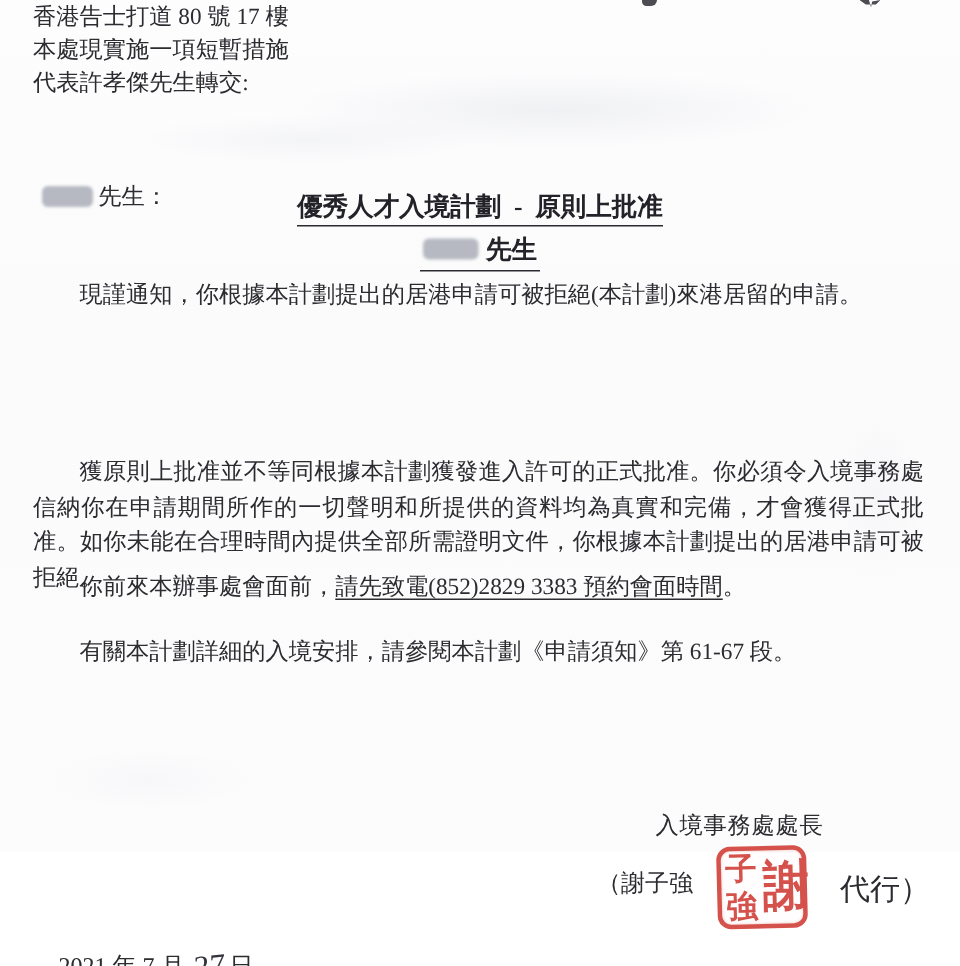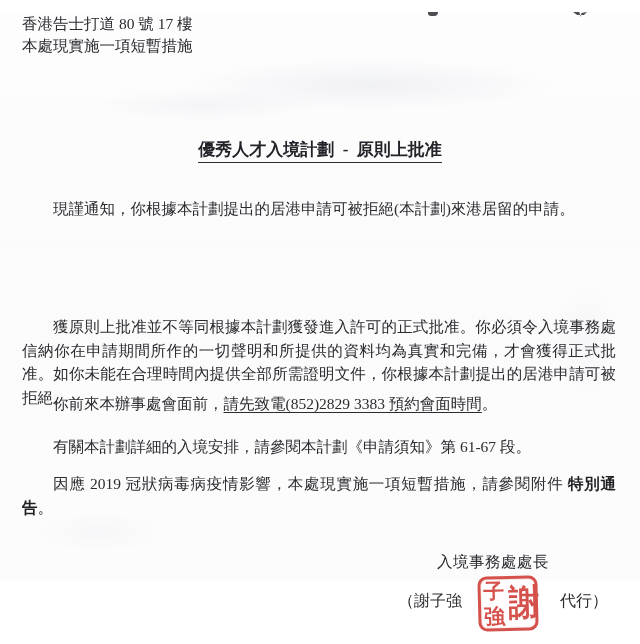--- a/index.html
+++ b/index.html
@@ -5,21 +5,20 @@
   html,body{margin:0;padding:0;}
   body{
     width:640px;height:644px;overflow:hidden;
     background:#ffffff;
     font-family:"Liberation Serif","DejaVu Serif",serif;
   }
   .page{
     position:relative;width:640px;height:568px;
     background:linear-gradient(180deg,#fdfdfe 0%,#fbfbfc 40%,#fcfcfd 100%);
     color:#2b2b30;
-    margin-top:12px;
   }
   
   .smudge{position:absolute;pointer-events:none;}
   .m1{left:110px;top:36px;width:520px;height:74px;
       background:radial-gradient(closest-side,rgba(165,170,182,0.14),rgba(165,170,182,0) 70%);}
   .m2{left:40px;top:70px;width:330px;height:46px;
       background:radial-gradient(closest-side,rgba(170,175,185,0.10),rgba(170,175,185,0) 70%);}
   .m3{left:540px;top:250px;width:90px;height:160px;
       background:radial-gradient(closest-side,rgba(170,175,185,0.07),rgba(170,175,185,0) 70%);}
   .m4{left:0px;top:490px;width:200px;height:60px;
@@ -61,21 +60,21 @@
   .p1{top:185px;}
   .p2{top:230px;font-weight:bold;color:#202025;}
   .p3{top:303px;}
   .p4{top:380px;}
   .p5{top:423px;}
   .p6{top:460px;}
   .u{text-decoration:underline;text-underline-offset:3px;text-decoration-thickness:1.3px;}
   .b{font-weight:bold;color:#1e1e23;}
   .sig-title{position:absolute;left:437px;top:540px;font-size:15.5px;letter-spacing:0.5px;}
   .sig-open{position:absolute;left:398px;top:579px;font-size:16px;}
-  .sig-close{position:absolute;left:560px;top:579px;font-size:16px;}
+  .sig-close{position:absolute;left:560px;top:579px;font-size:20px;}
   .seal{
     position:absolute;left:478px;top:564px;width:50px;height:47px;
     border:3.5px solid #d5514b;border-radius:9px;
     display:flex;flex-direction:row;align-items:stretch;
     color:#d0493ف;color:#d04943;
     padding:1px 2px;transform:rotate(-1.5deg);
     background:rgba(255,240,240,0.12);
     box-shadow:0 0 2px rgba(213,81,75,0.35) inset;
   }
   .seal-left{
@@ -101,43 +100,49 @@
 
   <div class="smudge m1"></div>
   <div class="smudge m2"></div>
   <div class="smudge m3"></div>
   <div class="smudge m4"></div>
   <div class="speck s1"></div>
   <div class="speck s2"></div>
 
   <div class="line addr1">香港告士打道 80 號 17 樓</div>
   <div class="line addr2">本處現實施一項短暫措施</div>
+  <div class="line addr3">代表許孝傑先生轉交:</div>
 
 
+  <div class="line salutation">
+    <span class="redact r-sal"></span><span>先生：</span>
+  </div>
 
   <div class="title-block">
     <div>
       <span class="t1">優秀人才入境計劃  -  原則上批准</span>
+    </div>
+    <div class="t2wrap">
+      <span class="t2">
+        <span class="redact r-title"></span><span>先生</span>
+      </span>
     </div>
   </div>
 
   <div class="para p1">現謹通知，你根據本計劃提出的居港申請可被拒絕(本計劃)來港居留的申請。</div>
 
 
   <div class="para p3">獲原則上批准並不等同根據本計劃獲發進入許可的正式批准。你必須令入境事務處信納你在申請期間所作的一切聲明和所提供的資料均為真實和完備，才會獲得正式批准。如你未能在合理時間內提供全部所需證明文件，你根據本計劃提出的居港申請可被拒絕。</div>
 
   <div class="para p4">
     <span>你前來本辦事處會面前，</span><span class="u">請先致電(852)2829 3383 預約會面時間</span><span>。</span>
   </div>
 
   <div class="para p5">有關本計劃詳細的入境安排，請參閱本計劃《申請須知》第 61-67 段。</div>
 
-  <div class="para p6">
-    <span>因應 2019 冠狀病毒病疫情影響，本處現實施一項短暫措施，請參閱附件 </span><span class="b">特別通告</span><span>。</span>
-  </div>
 
   <div class="sig-title">入境事務處處長</div>
   <div class="sig-open">（謝子強</div>
 
   <div class="seal">
     <div class="seal-left">
       <div>子</div>
       <div>強</div>
     </div>
     <div class="seal-right">謝</div>

